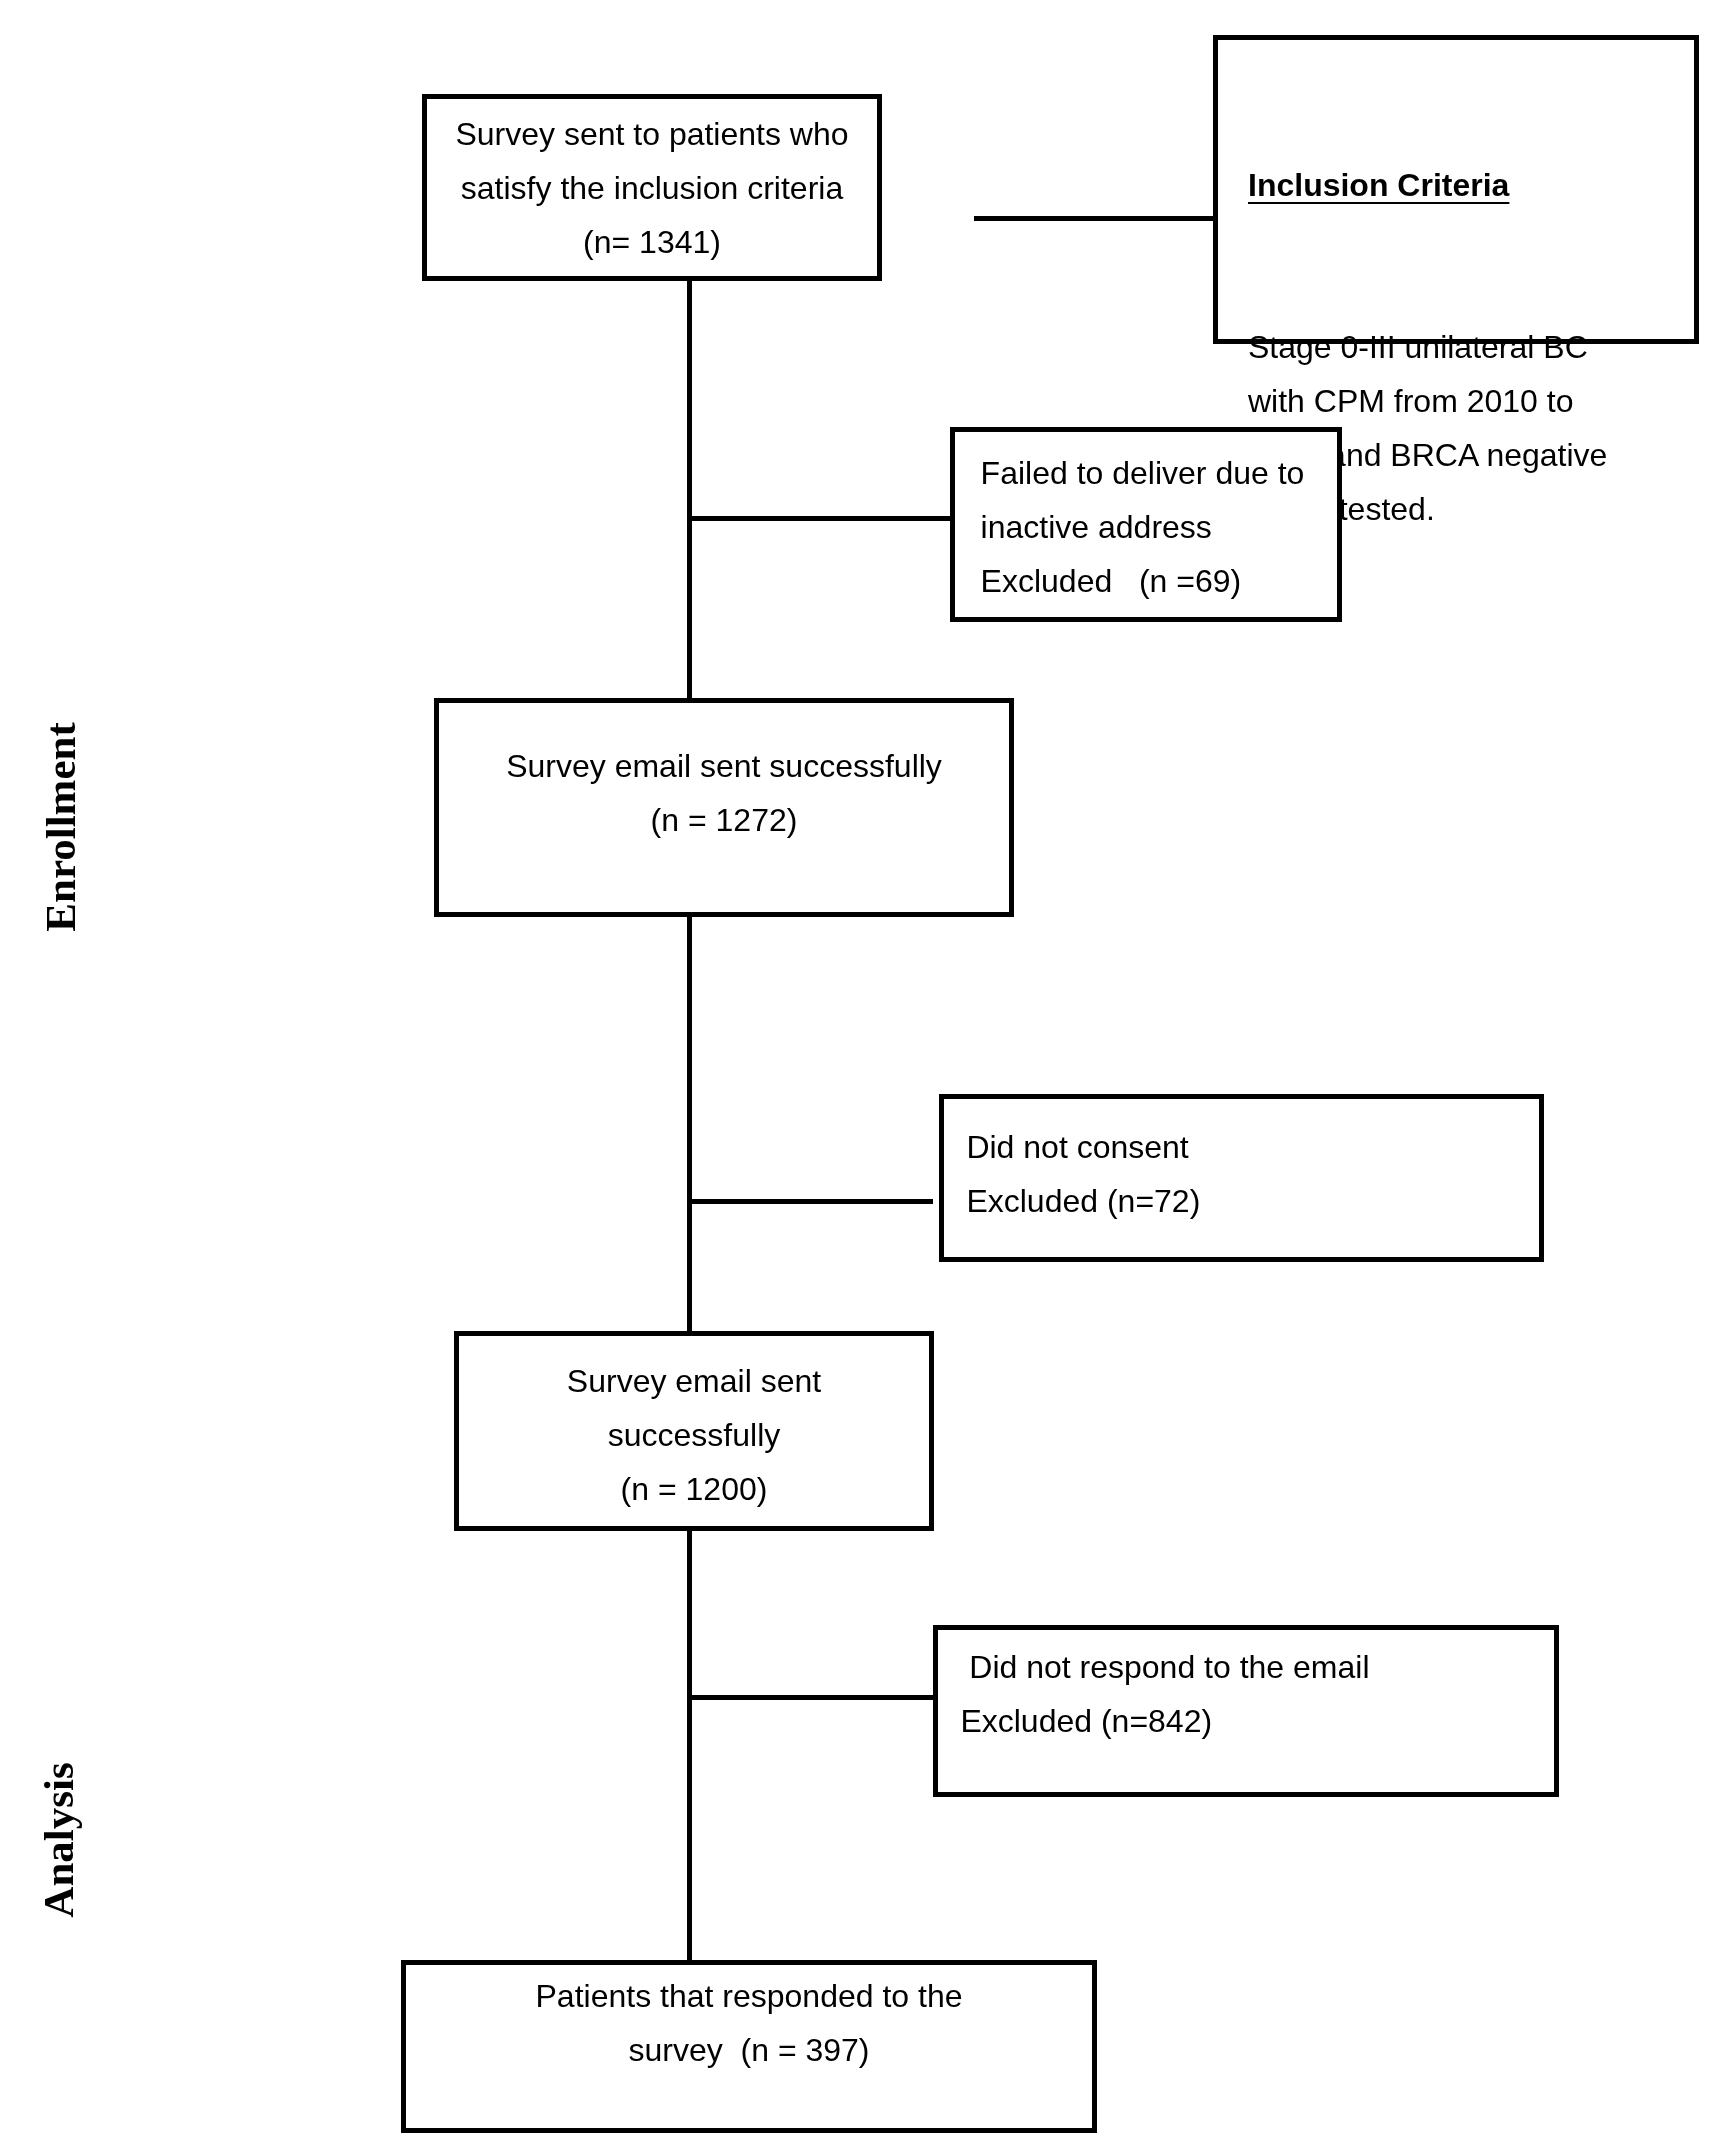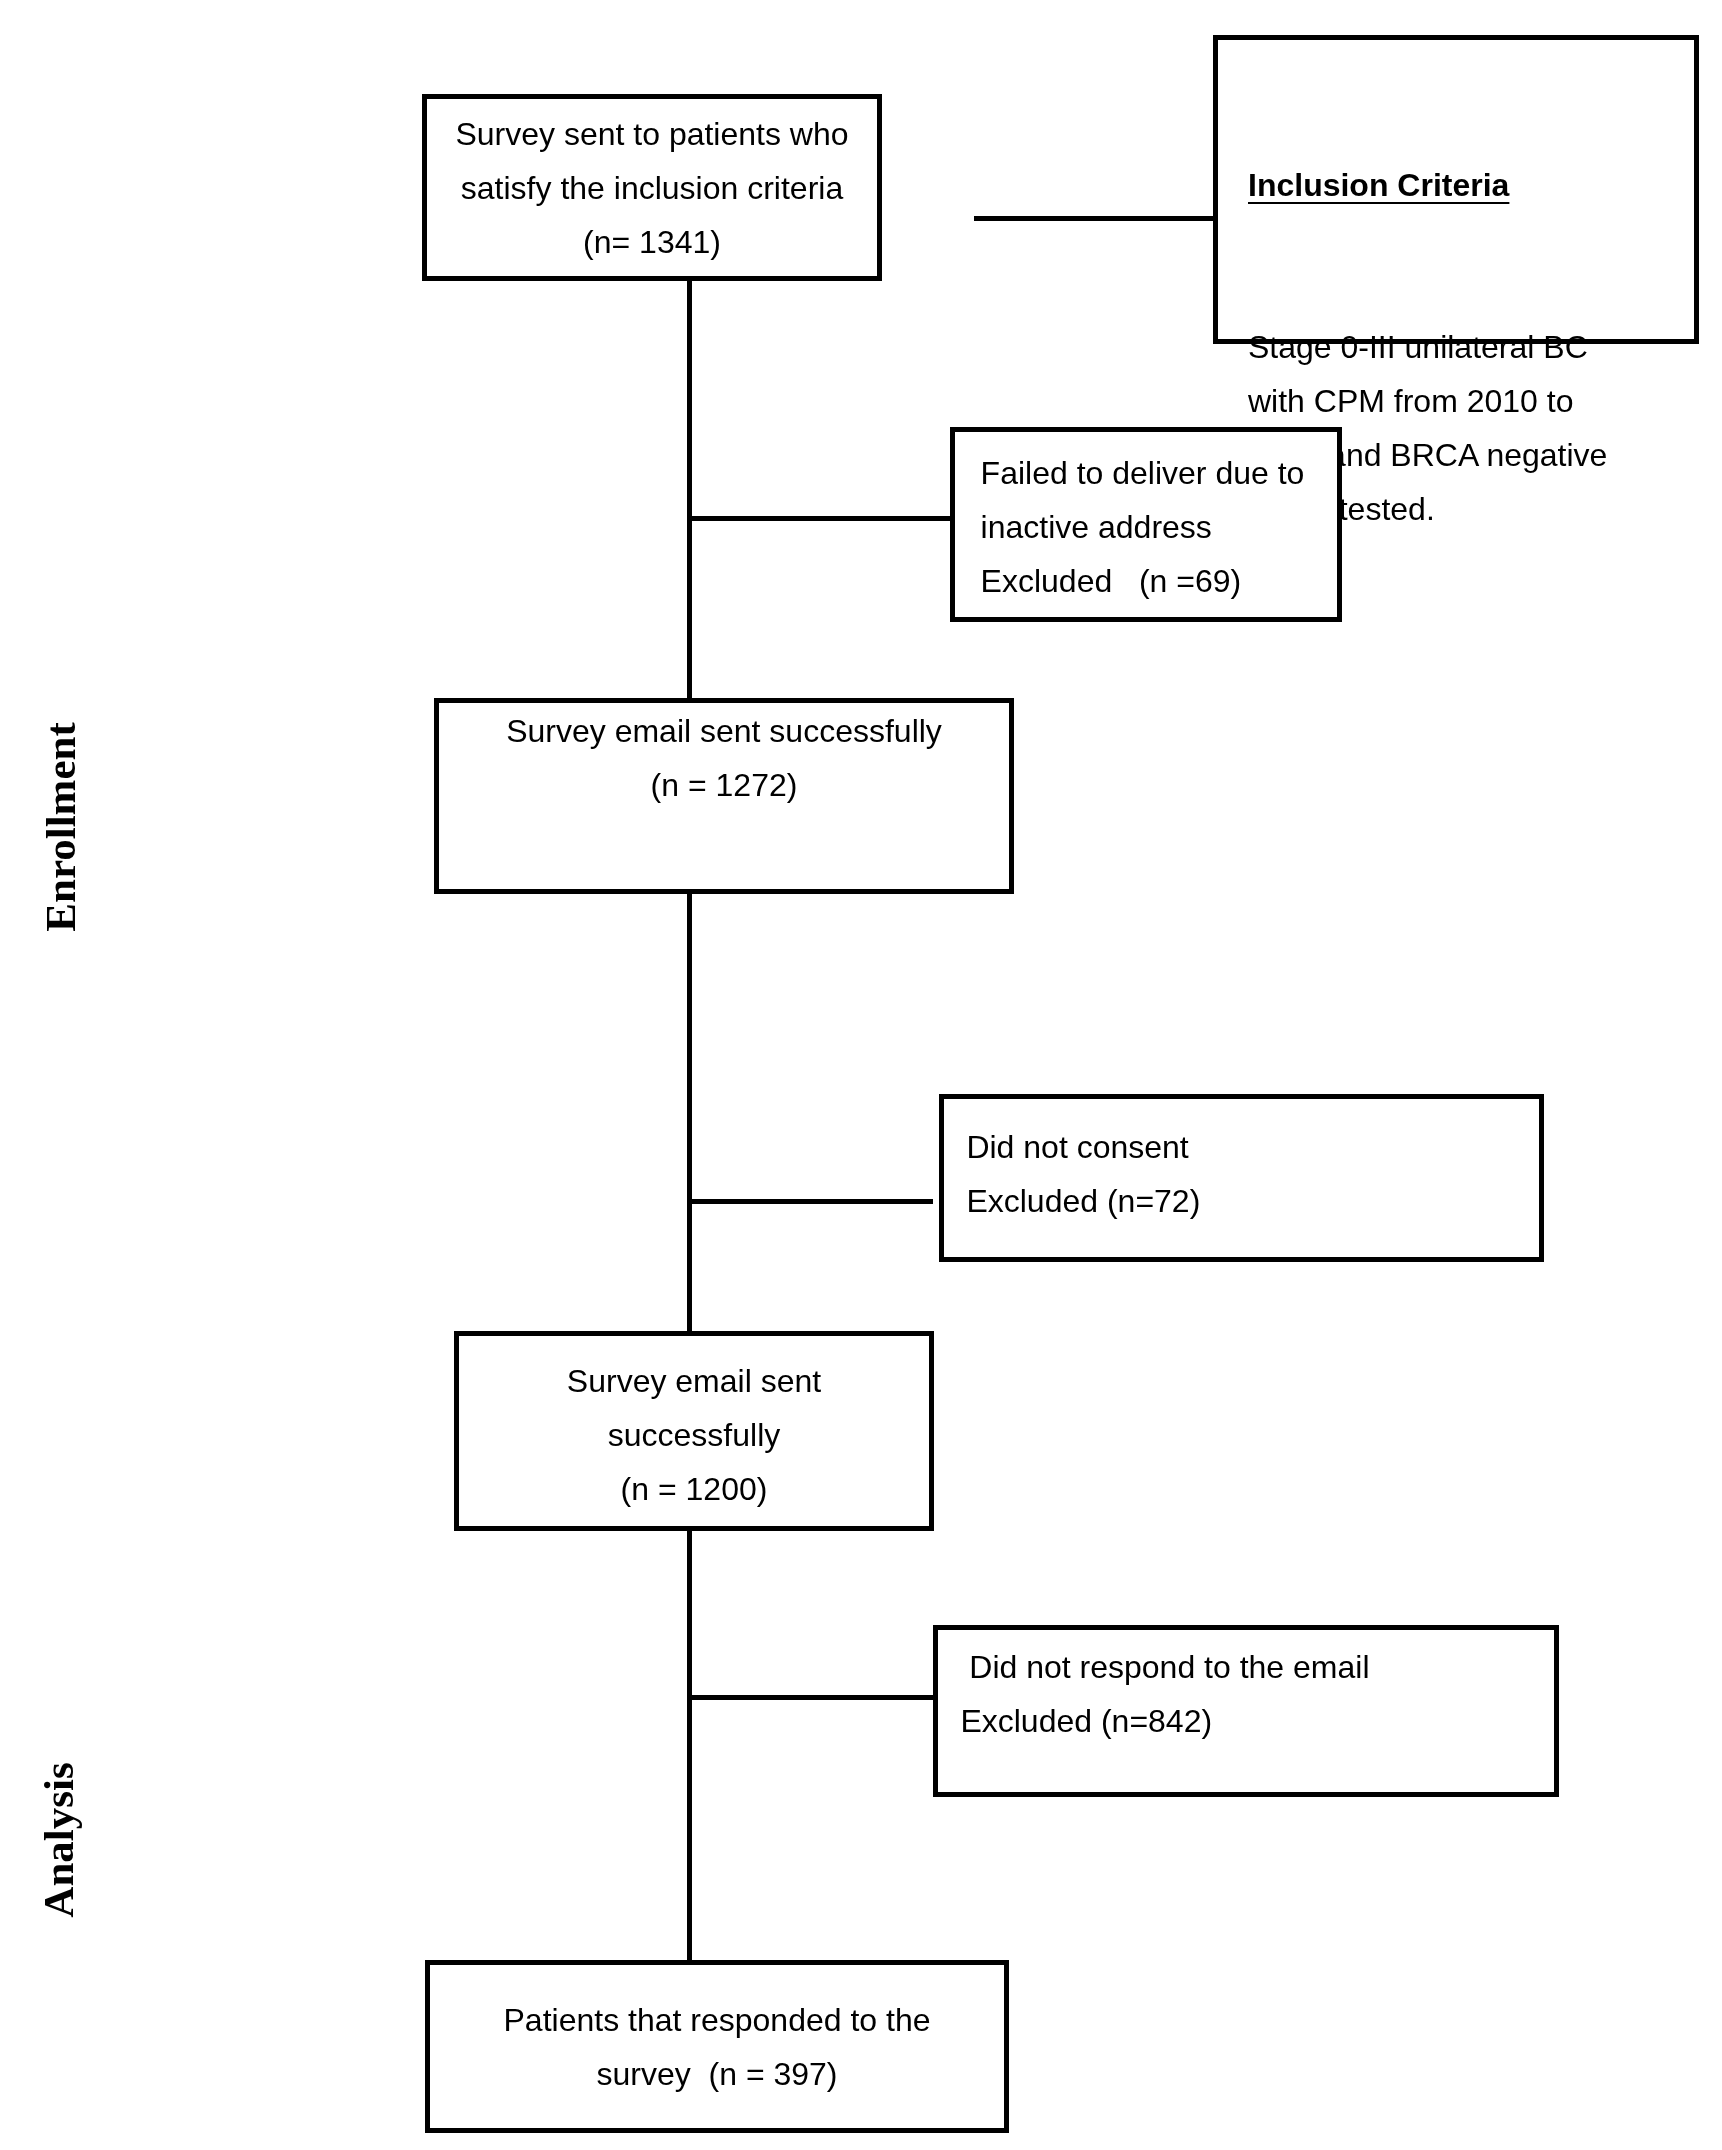--- a/index.html
+++ b/index.html
@@ -44,25 +44,25 @@
     font-weight: bold;
     font-size: 43px;
     color: var(--ink);
     white-space: nowrap;
   }
 
   
   #box-survey-sent   { left: 422px;  top: 94px;  width: 460px; height: 187px; padding-top: 8px; }
   #box-inclusion     { left: 1213px; top: 35px;   width: 486px; height: 309px; padding: 9.6px 8px 0 30px; }
   #box-failed        { left: 950px; top: 427px;  width: 392px; height: 195px; padding: 14.4px 8px 0 25.6px; }
-  #box-email-1       { left: 434px;  top: 698px;  width: 580px; height: 196px; padding-top: 1px; }
+  #box-email-1       { left: 434px;  top: 698px;  width: 580px; height: 219px; padding-top: 36px; }
   #box-consent       { left: 927px; top: 1094px; width: 605px; height: 168px; padding: 21px 8px 0 22.4px; margin-left: 12px; }
   #box-email-2       { left: 454px;  top: 1331px; width: 480px; height: 200px; padding-top: 18px; }
   #box-respond       { left: 933px; top: 1625px; width: 626px; height: 172px; padding: 9.6px 8px 0 22.4px; }
-  #box-responded     { left: 425px;  top: 1960px; width: 584px; height: 173px; padding-top: 28px; }
+  #box-responded     { left: 401px;  top: 1960px; width: 696px; height: 173px; padding-top: 4px; }
 
   
   #conn-inclusion    { left: 974px; top: 216px;  width: 239px; height: 4.8px; }
   #conn-v1           { left: 687px;  top: 281px;  width: 4.8px;   height: 417px; }
   #conn-branch-1     { left: 689px;  top: 516px;  width: 261px; height: 4.8px; }
   #conn-v2           { left: 687px;  top: 881px; width: 4.8px;   height: 450px; }
   #conn-branch-2     { left: 689px;  top: 1199px; width: 244px; height: 4.8px; }
   #conn-v3           { left: 687px;  top: 1531px; width: 4.8px;   height: 429px; }
   #conn-branch-3     { left: 689px;  top: 1695px; width: 244px; height: 4.8px; }
 

